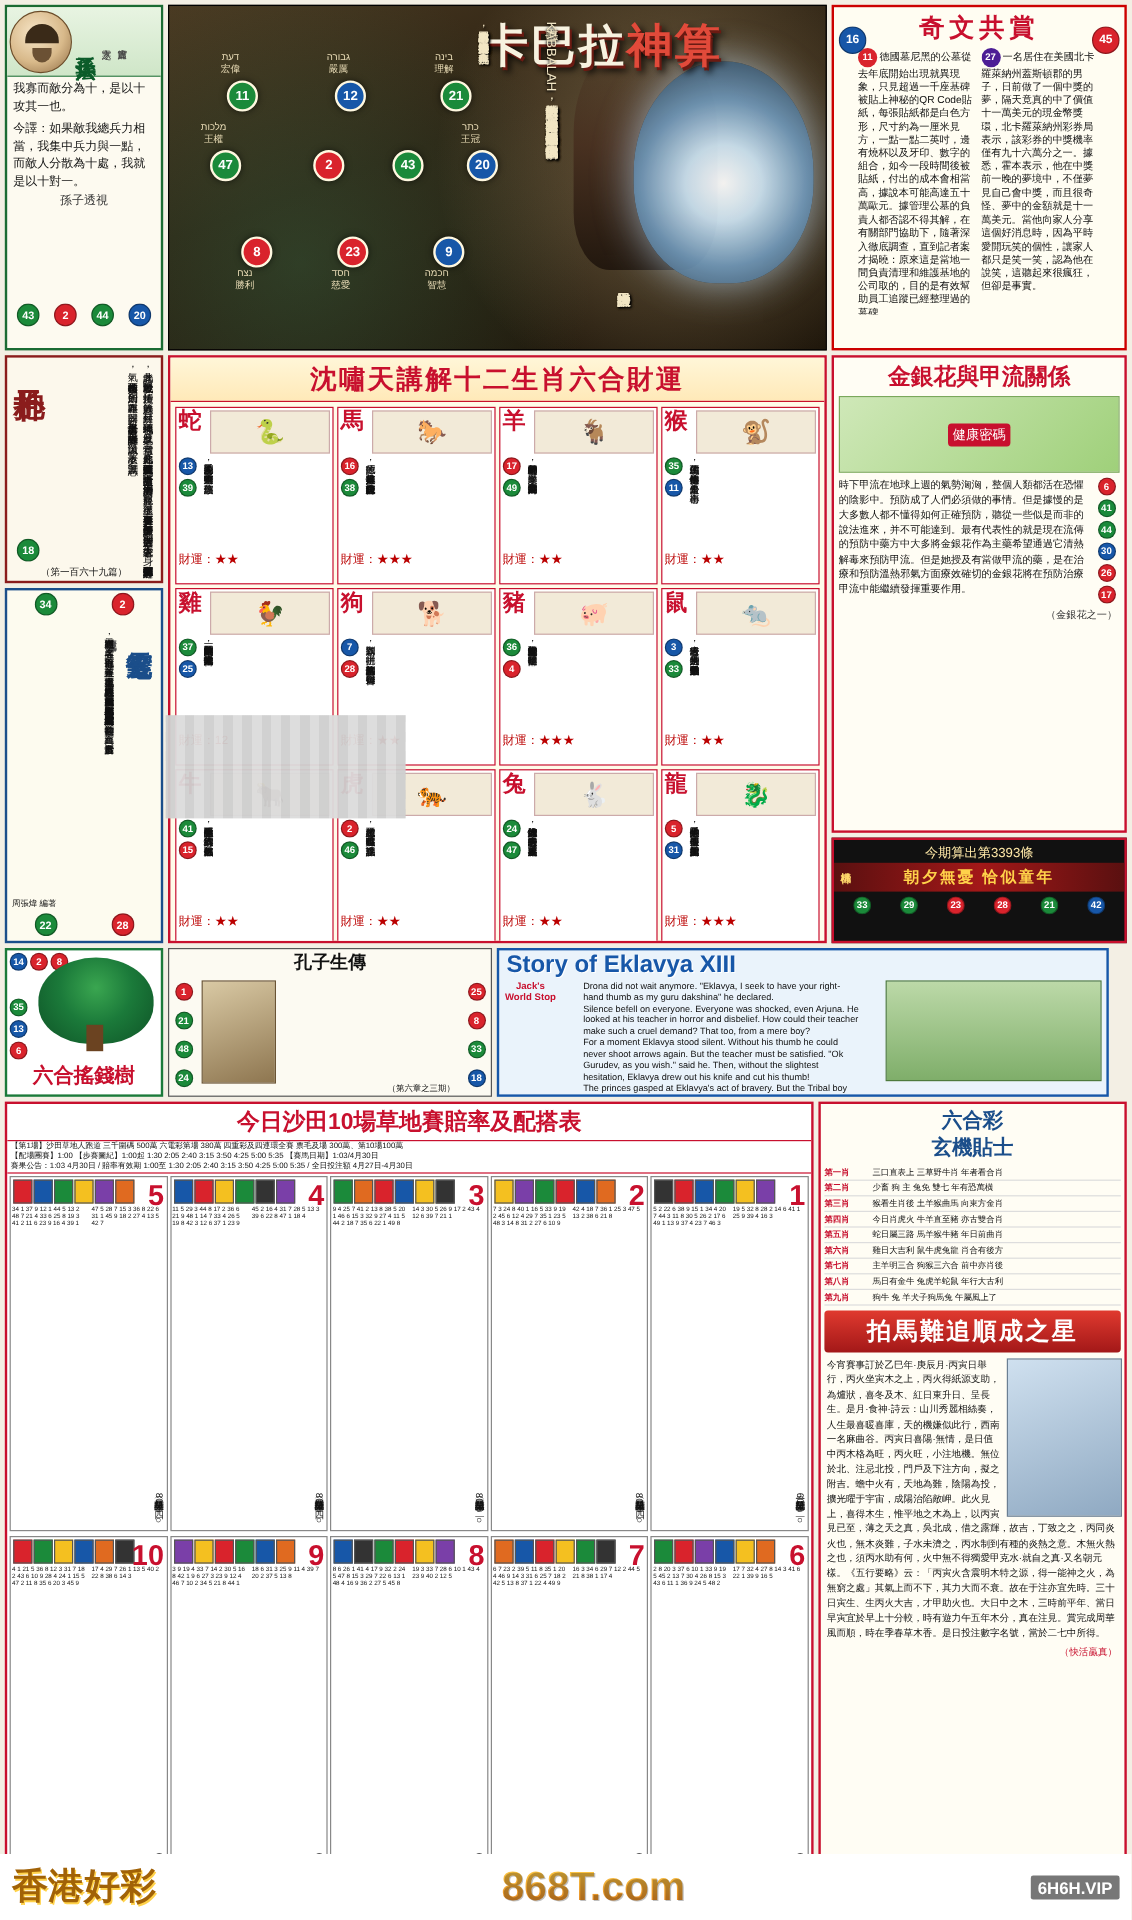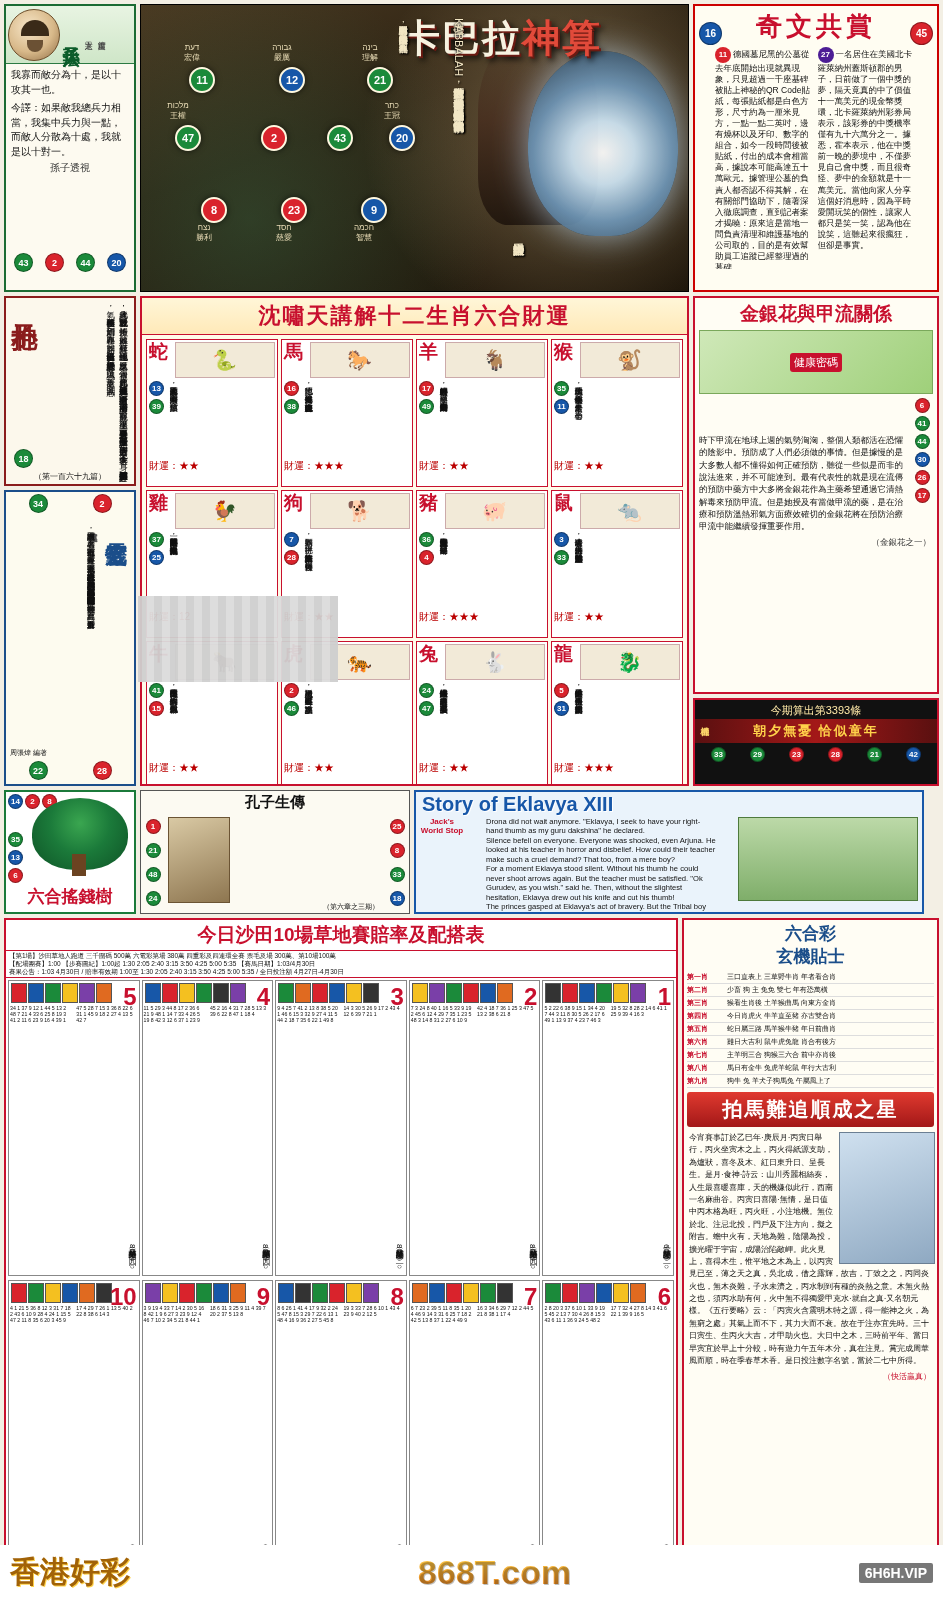--- a/index.html
+++ b/index.html
@@ -107,21 +107,21 @@
   }
 
   
   #newsTop {
     left: 693px; top: 4px; width: 246px; height: 288px;
     background: #fffdf2; border: 2px solid #c00;
   }
   #newsTop .hdr {
     text-align:center; padding:3px 0 1px; position:relative;
   }
-  #newsTop .hdr .l1 { font-size:26px; font-weight:bold; color:#c8102e; letter-spacing:4px;}
+  #newsTop .hdr .l1 { font-size:21px; font-weight:bold; color:#c8102e; letter-spacing:4px;}
   #newsTop .hdr .l2 { font-size:21px; font-weight:bold; color:#1b7a3a; letter-spacing:4px;}
   #newsTop .hdr .ballL { position:absolute; left:4px; top:16px;}
   #newsTop .hdr .ballR { position:absolute; right:4px; top:16px;}
   #newsTop .cols { display:flex; padding:2px 20px; gap:3px; height:226px;}
   #newsTop .col {
     font-size:8.5px; line-height:1.3; flex:1; overflow:hidden;
   }
   .numtag {
     width:16px;height:16px;border-radius:50%;color:#fff;font-size:8px;font-weight:bold;
     display:inline-flex;align-items:center;justify-content:center;margin-right:2px;vertical-align:middle;
@@ -186,21 +186,21 @@
     left: 693px; top: 296px; width: 246px; height: 398px;
     background: #fffdf4; border: 2px solid #c8102e;
   }
   #jinyin .t { text-align:center; font-size:19px; font-weight:bold; color:#c8102e; padding:3px 0; }
   #jinyin .pic {
     height: 64px; margin: 0 4px; background: linear-gradient(135deg,#cfe8b8,#9fd07a);
     border:1px solid #7aa85b; display:flex; align-items:center; justify-content:center;
     font-size:11px; color:#1b5e20; position:relative;
   }
   #jinyin .body { display:flex; padding:4px; gap:4px; }
-  #jinyin .bodytxt { flex:1; font-size:8.5px; line-height:1.45;margin-top:36px; }
+  #jinyin .bodytxt { flex:1; font-size:8.5px; line-height:1.45; }
   #jinyin .sidecol { width:22px; display:flex; flex-direction:column; gap:3px; align-items:center; }
   #jinyin .src { text-align:right; padding:0 6px; font-size:8.5px; color:#333; }
 
   #kaijiang {
     left: 693px; top: 698px; width: 246px; height: 88px;
     background:#111; border:2px solid #c8102e; color:#ffd96b;
   }
   #kaijiang .line1 { text-align:center; font-size:11px; padding:3px 0 1px; color:#ffe9a8; }
   #kaijiang .poem {
     text-align:center; font-size:13px; font-weight:bold; color:#ffd24a; letter-spacing:2px;

